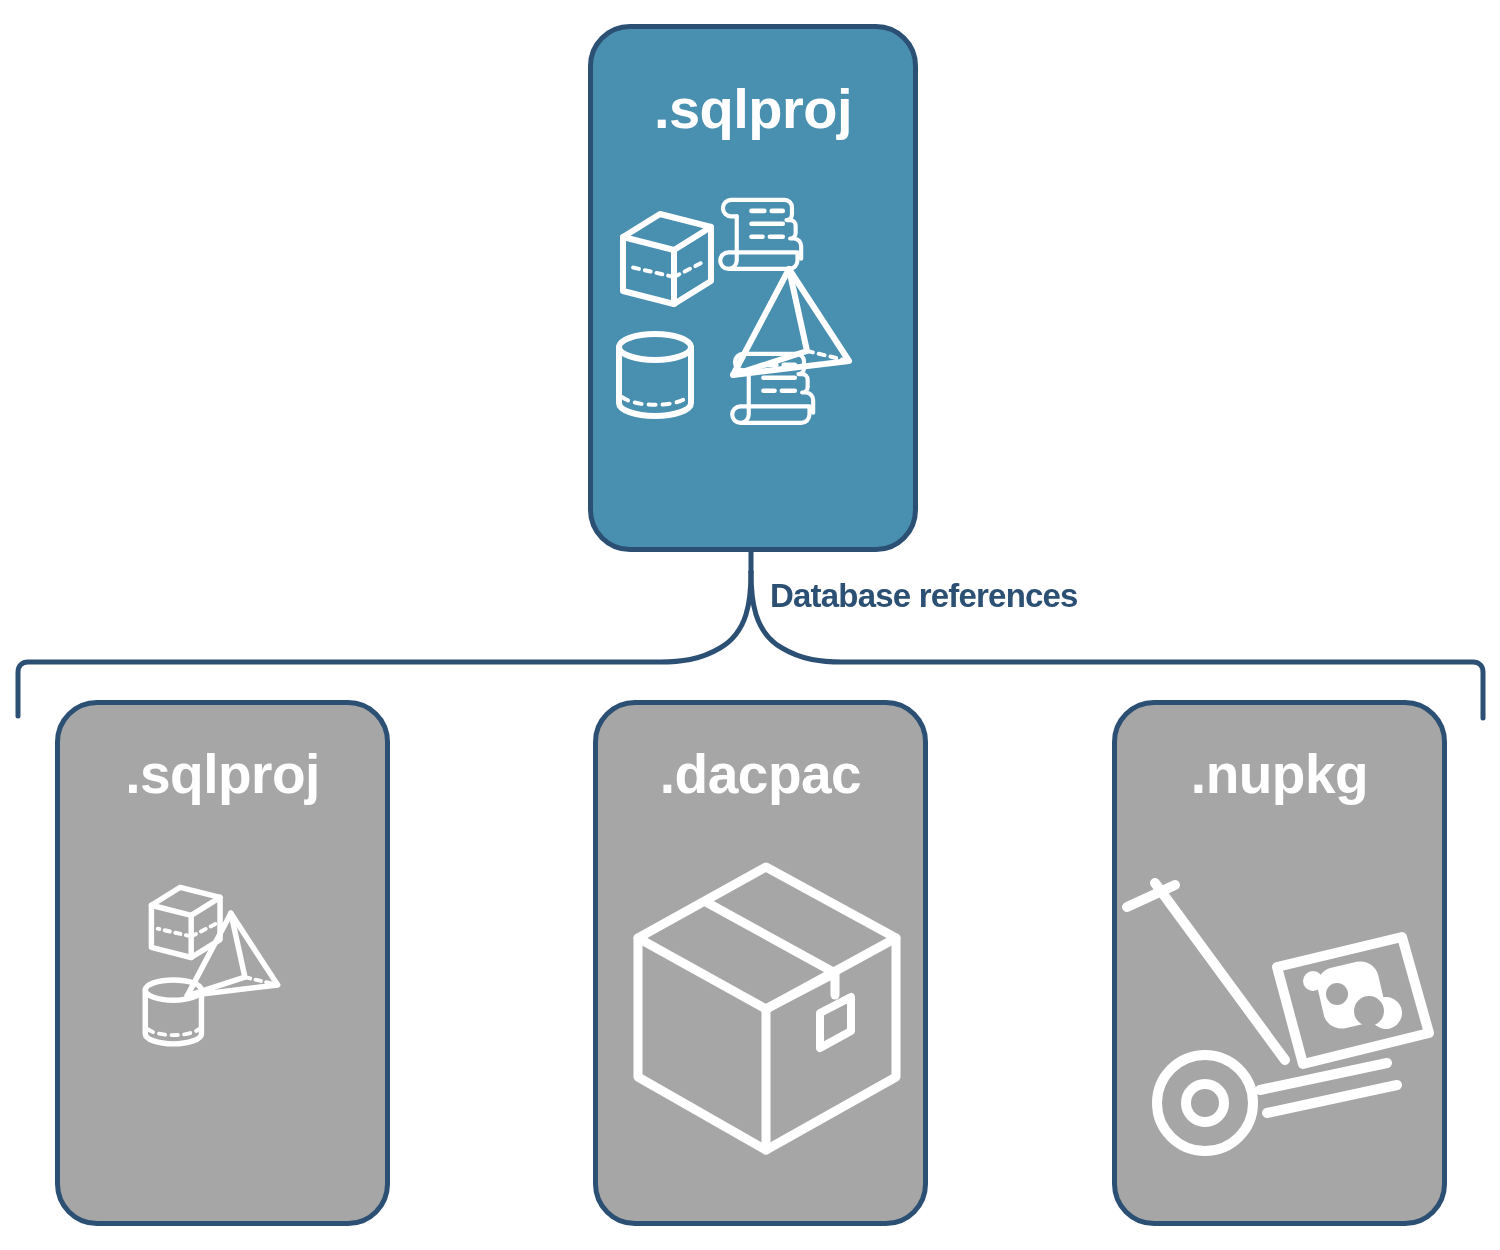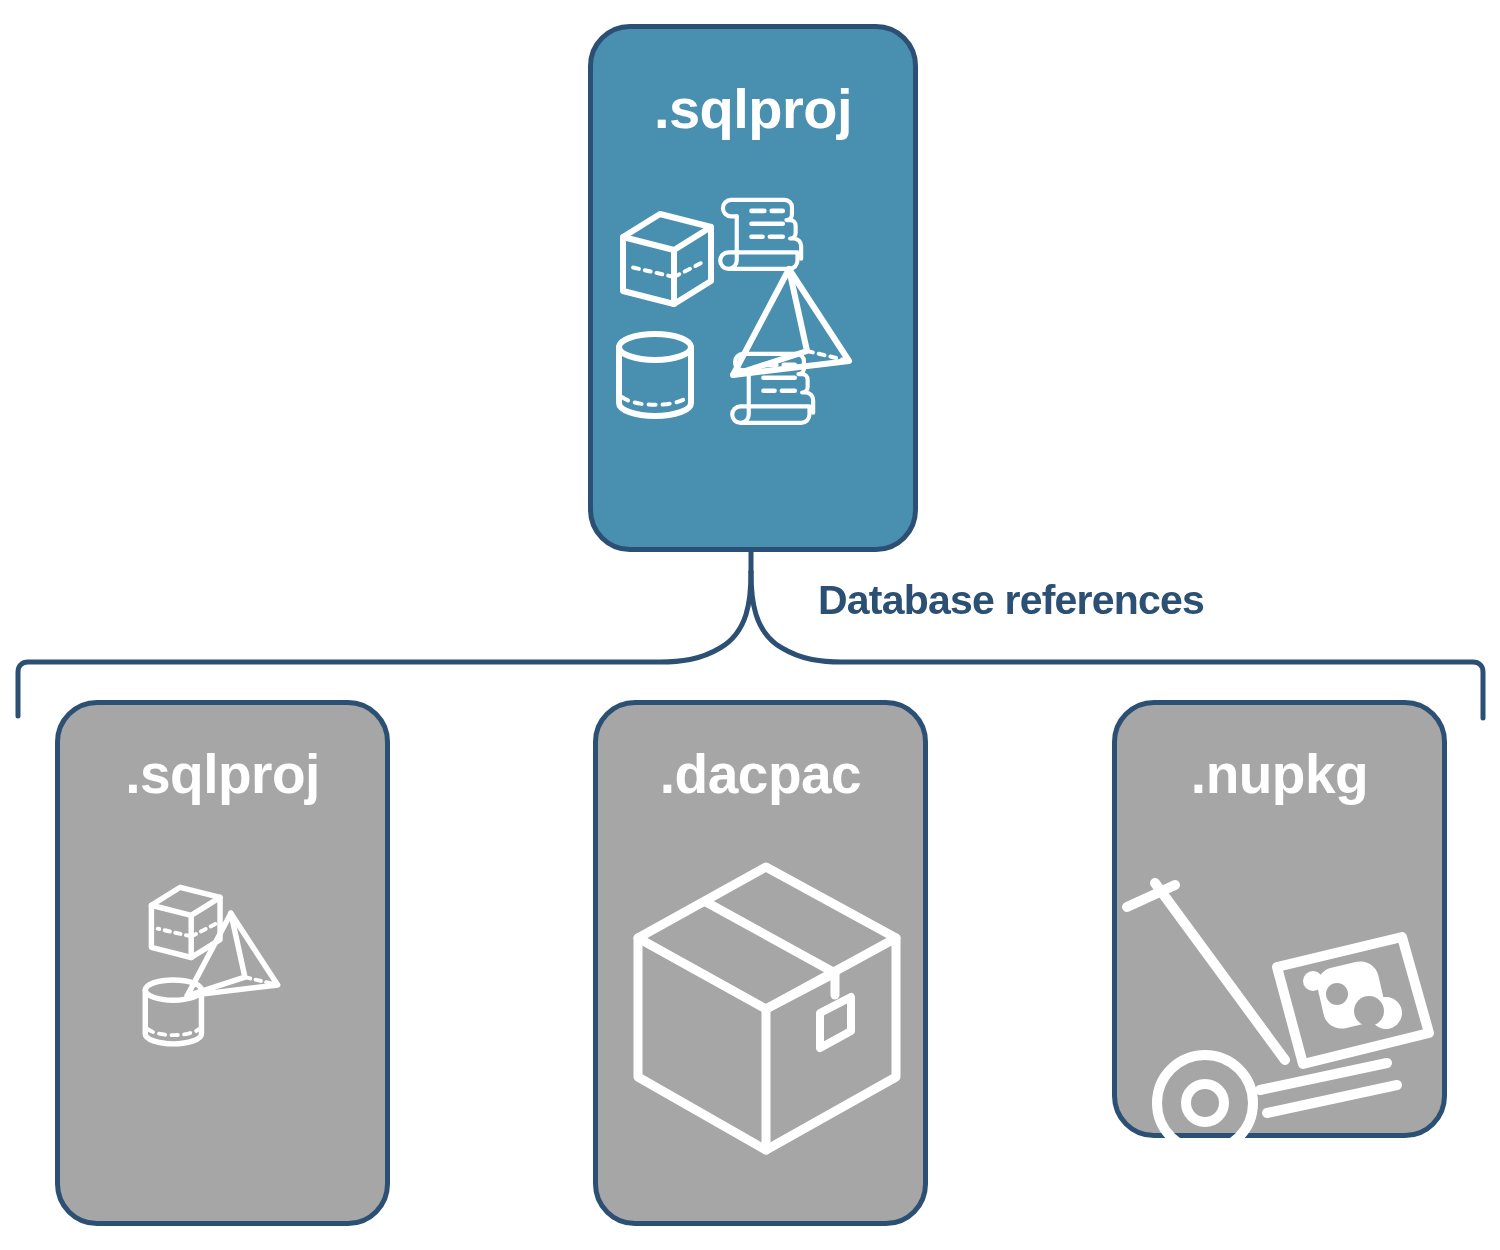--- a/index.html
+++ b/index.html
@@ -63,38 +63,38 @@
     top: 700px;
     width: 335px;
     height: 526px;
     background: #a6a6a6;
     margin-left: 10px;
   }
   #card-nupkg {
     left: 1112px;
     top: 700px;
     width: 335px;
-    height: 438px;
+    height: 526px;
     background: #a6a6a6;
   }
   .card-bottom .card-title { top: 42px; font-size: 55px; }
   .card-bottom .card-art { top: 140px; height: 330px; }
 
   #bracket-layer {
     position: absolute;
     left: 0; top: 0;
     width: 1500px;
     height: 1250px;
     pointer-events: none;
   }
   #bracket-label {
     position: absolute;
-    left: 818px;
+    left: 770px;
     top: 578px;
-    font-size: 41px;
+    font-size: 33px;
     font-weight: bold;
     color: #2b5073;
     letter-spacing: -0.8px;
     white-space: nowrap;
     line-height: 1.1;
   }
 </style>
 </head>
 <body>
 

